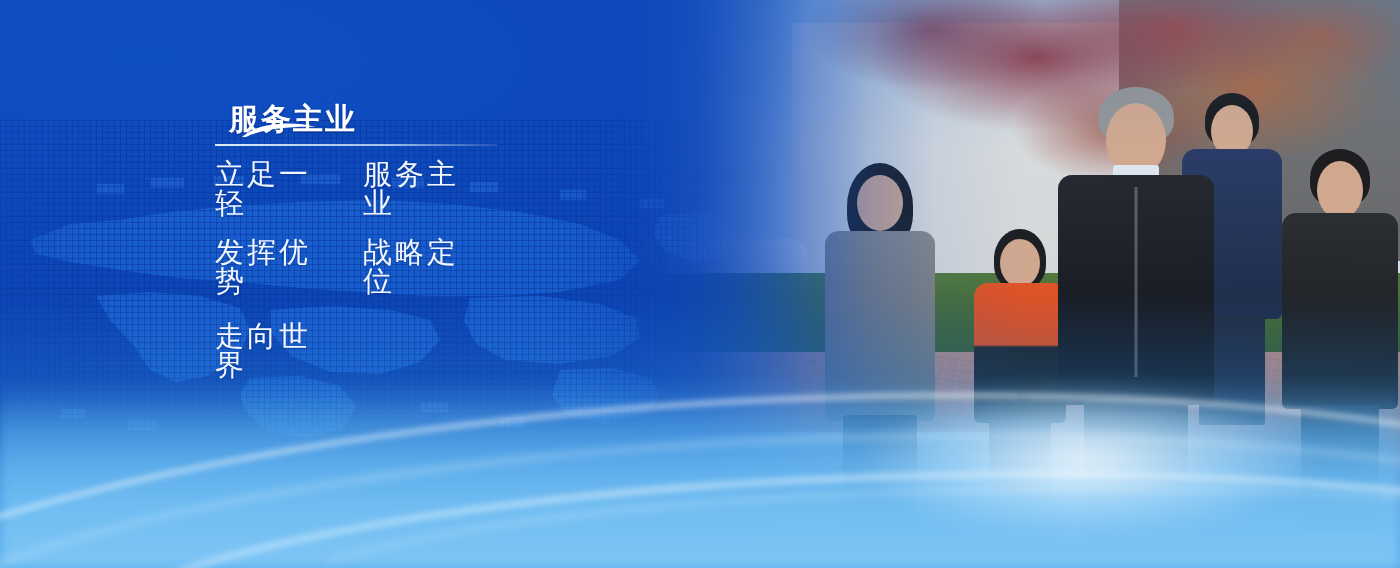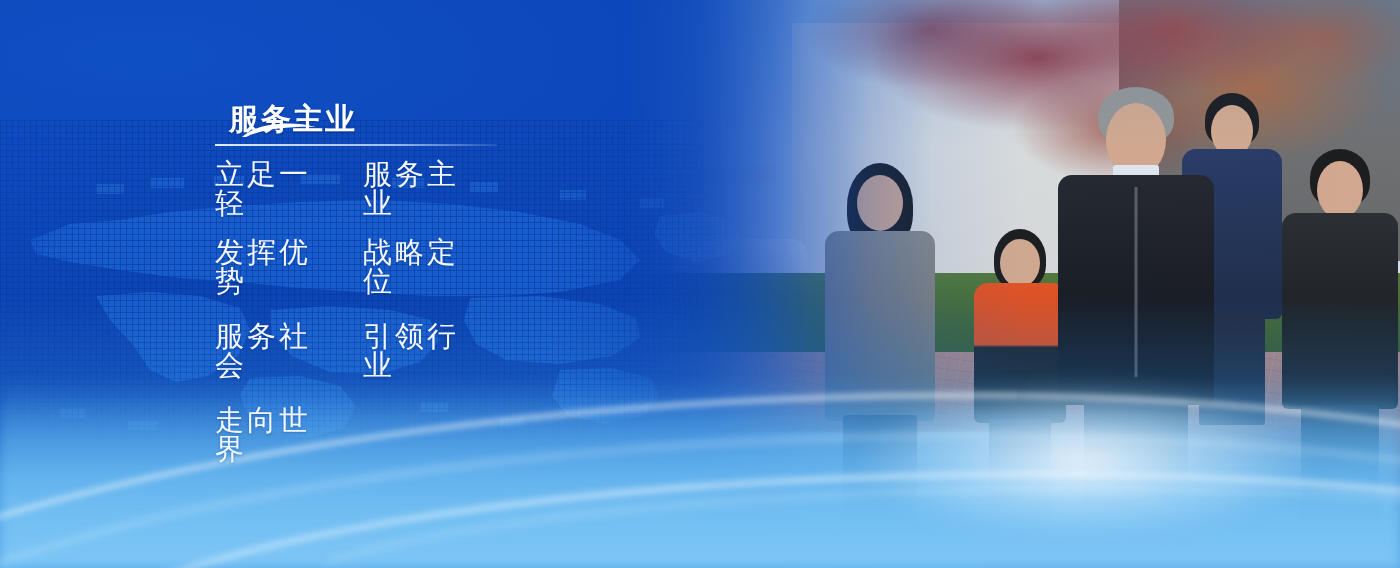--- a/index.html
+++ b/index.html
@@ -381,23 +381,19 @@
 
     <div class="slogans">
       <div class="slogan-line">
         <span class="sg-a">立足一轻</span>
         <span class="sg-b">服务主业</span>
       </div>
       <div class="slogan-line gap-lg">
         <span class="sg-a">发挥优势</span>
         <span class="sg-b">战略定位</span>
       </div>
-      <div class="slogan-line gap-lg">
-        <span class="sg-a">服务社会</span>
-        <span class="sg-b">引领行业</span>
-      </div>
       <div class="slogan-line">
         <span class="sg-a">走向世界</span>
       </div>
     </div>
 
   </div>
 </div>
 
 </body></html>

